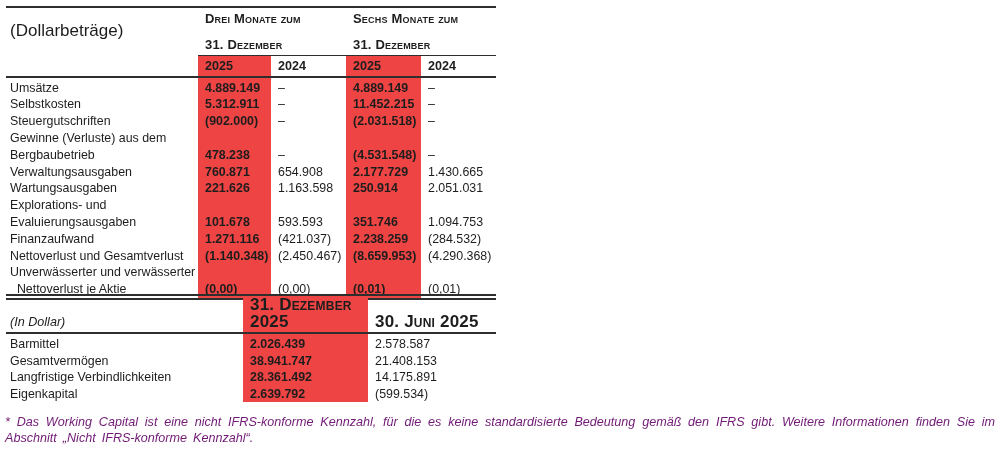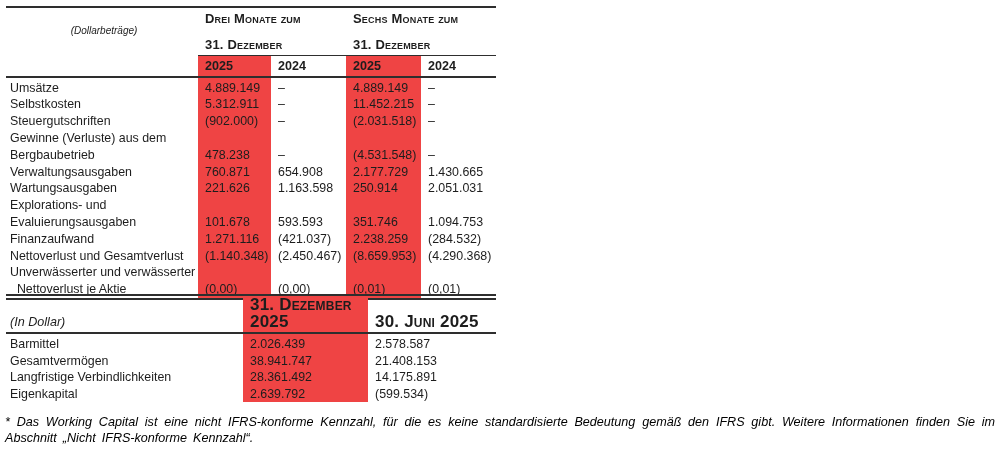--- a/index.html
+++ b/index.html
@@ -8,54 +8,54 @@
     font-family:"Liberation Sans", sans-serif;
     color:#1d1d1d;
   }
   .page { position:relative; width:1000px; height:451px; background:#ffffff; }
 
   table { border-collapse:collapse; table-layout:fixed; }
   td { padding:0; vertical-align:bottom; font-size:12.4px; line-height:16.8px; }
 
   
   #t1 { position:absolute; left:6px; top:6px; width:490px; border-top:2px solid #2e2e2e; }
-  #t1 .cap { font-style:italic; vertical-align:middle; padding-left:4px; font-size:10px;text-align:center; }
+  #t1 .cap { vertical-align:middle; padding-left:4px; font-size:17px; }
   .grp {
     font-weight:bold; font-variant:small-caps; letter-spacing:.2px;
     vertical-align:top; padding:3px 0 0 7px; font-size:13px; height:26px;
   }
   .sub {
     font-weight:bold; font-variant:small-caps; letter-spacing:.2px;
     padding:0 0 1px 7px; font-size:13px; height:14px;
     border-bottom:1.5px solid #2e2e2e;
   }
   .yr { font-weight:bold; padding:2px 0 1px 7px; border-bottom:2px solid #2e2e2e; font-size:12.6px; }
   .shade { background:#ef4444; }
   .lbl { padding-left:4px; white-space:pre-wrap; }
   .num { padding-left:7px; }
-  .b { font-weight:normal; }
+  .b { font-weight:bold; }
   tr.last td { border-bottom:2px solid #2e2e2e;margin-top:32px; }
   tr.pad td { padding-top:2px; }
 
   
   #t2 { position:absolute; left:6px; top:294px; width:490px; border-top:2px solid #2e2e2e; }
   #t2 td { line-height:16.5px; }
   #t2 .cap { font-style:italic; padding:1px 0 2px 4px; font-size:12.6px; }
   .h2 {
     font-weight:bold; font-variant:small-caps; letter-spacing:.2px;
     font-size:17px; padding:1px 0 2px 7px;
   }
   #t2 tr.hdr td { border-bottom:2px solid #2e2e2e; }
   tr.last2 td { border-bottom:2.5px solid #2e2e2e; }
 
   
   .footnote {
     position:absolute; left:5px; top:415px; width:990px;
     font-style:italic; font-size:12.6px; line-height:15.6px;
-    text-align:justify; word-spacing:2.5px; color:#000000;
+    text-align:justify; word-spacing:2.5px; color:#701a75;
   }
 </style>
 </head>
 <body>
 
 <div class="page">
 
   <table id="t1">
     <colgroup>
       <col style="width:192px">

